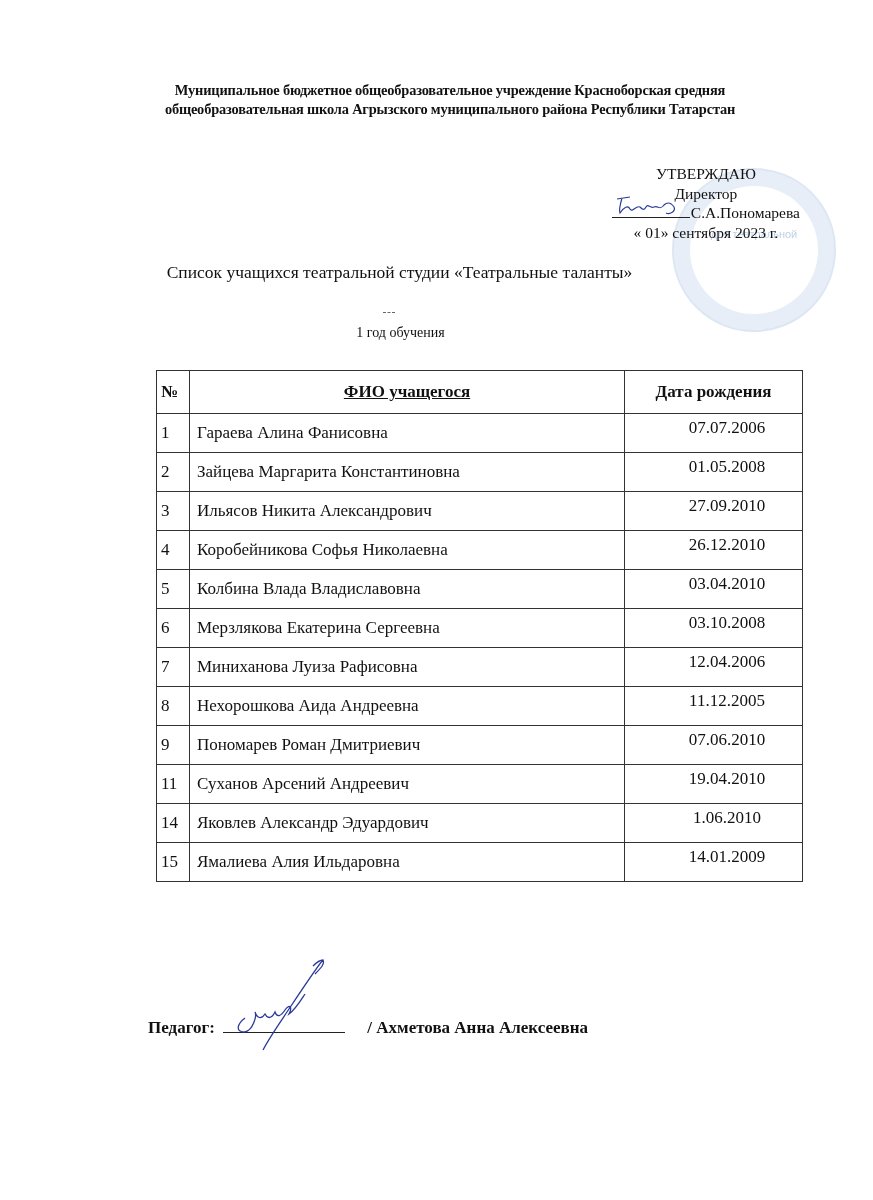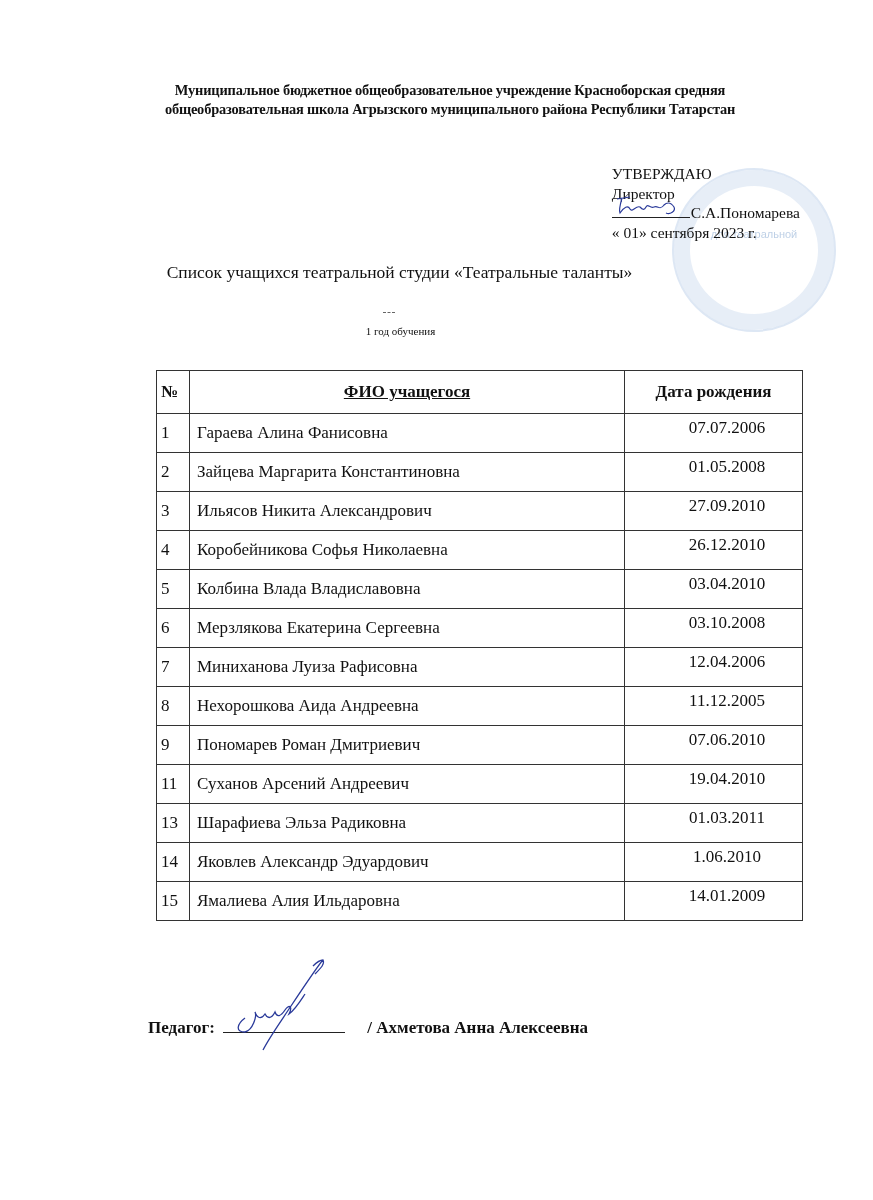--- a/index.html
+++ b/index.html
@@ -1,35 +1,35 @@
 <!DOCTYPE html>
 <html><head>
 <meta charset="utf-8">
 <style>
   html, body { margin: 0; padding: 0; background: #ffffff; }
   body { width: 873px; height: 1200px; position: relative; overflow: hidden;
          font-family: "Liberation Serif", "DejaVu Serif", serif; color: #111; }
   .org { position: absolute; left: 100px; top: 80px; width: 700px; text-align: center;
          font-weight: bold; font-size: 15.5px; line-height: 19px; letter-spacing: -0.2px;
          transform: scaleX(0.93); transform-origin: center top; }
-  .approve { position: absolute; right: 73px; top: 164px; text-align: left;
+  .approve { position: absolute; right: 73px; top: 164px; text-align: center;
              font-size: 15.5px; line-height: 19.5px; }
   .approve .sigline { display: inline-block; width: 78px; border-bottom: 1px solid #222;
                       position: relative; height: 14px; vertical-align: baseline; margin-right: 1px; }
   .approve .sigline svg { position: absolute; left: 2px; top: -10px; }
   .stamp { position: absolute; left: 672px; top: 168px; width: 160px; height: 160px;
            border-radius: 50%; border: 2px solid rgba(120,160,210,0.25);
            box-shadow: inset 0 0 0 14px rgba(255,255,255,0), inset 0 0 0 16px rgba(120,160,210,0.18); }
   .stamp .stamp-text { position: absolute; left: 0; right: 0; top: 58px; text-align: center;
                        font-size: 11px; color: rgba(110,150,200,0.45); line-height: 12px;
                        font-family: "Liberation Sans", sans-serif; }
   .title { position: absolute; left: 0; width: 799px; top: 262px; text-align: center;
            font-size: 17.5px; line-height: 21px; }
   .subtitle { position: absolute; left: 0; width: 801px; top: 325px; text-align: center;
-              font-size: 11px; }
+              font-size: 14px; }
   table.list { position: absolute; left: 156px; top: 370px; width: 647px;
                border-collapse: collapse; font-size: 17px; }
   table.list th, table.list td { border: 1.2px solid #333; padding: 0 6px; }
   table.list th { height: 42px; font-weight: bold; }
   table.list td { height: 34px; }
   table.list th.num, table.list td.num { width: 24px; padding: 0 4px; text-align: left; }
   table.list th.name { text-align: center; text-decoration: underline; }
   table.list td.name { text-align: left; padding-left: 7px; }
   table.list th.date { width: 165px; text-align: center; }
   table.list td.date { text-align: center; vertical-align: top; padding-top: 4px; padding-left: 33px; }
@@ -121,25 +121,20 @@
         <td class="num">9</td>
         <td class="name">Пономарев Роман Дмитриевич</td>
         <td class="date">07.06.2010</td>
       </tr>
     <tr>
         <td class="num">11</td>
         <td class="name">Суханов Арсений Андреевич</td>
         <td class="date">19.04.2010</td>
       </tr>
     <tr>
-        <td class="num">13</td>
-        <td class="name">Шарафиева Эльза Радиковна</td>
-        <td class="date">01.03.2011</td>
-      </tr>
-    <tr>
         <td class="num">14</td>
         <td class="name">Яковлев Александр Эдуардович</td>
         <td class="date">1.06.2010</td>
       </tr>
     <tr>
         <td class="num">15</td>
         <td class="name">Ямалиева Алия Ильдаровна</td>
         <td class="date">14.01.2009</td>
       </tr>
   </tbody>

